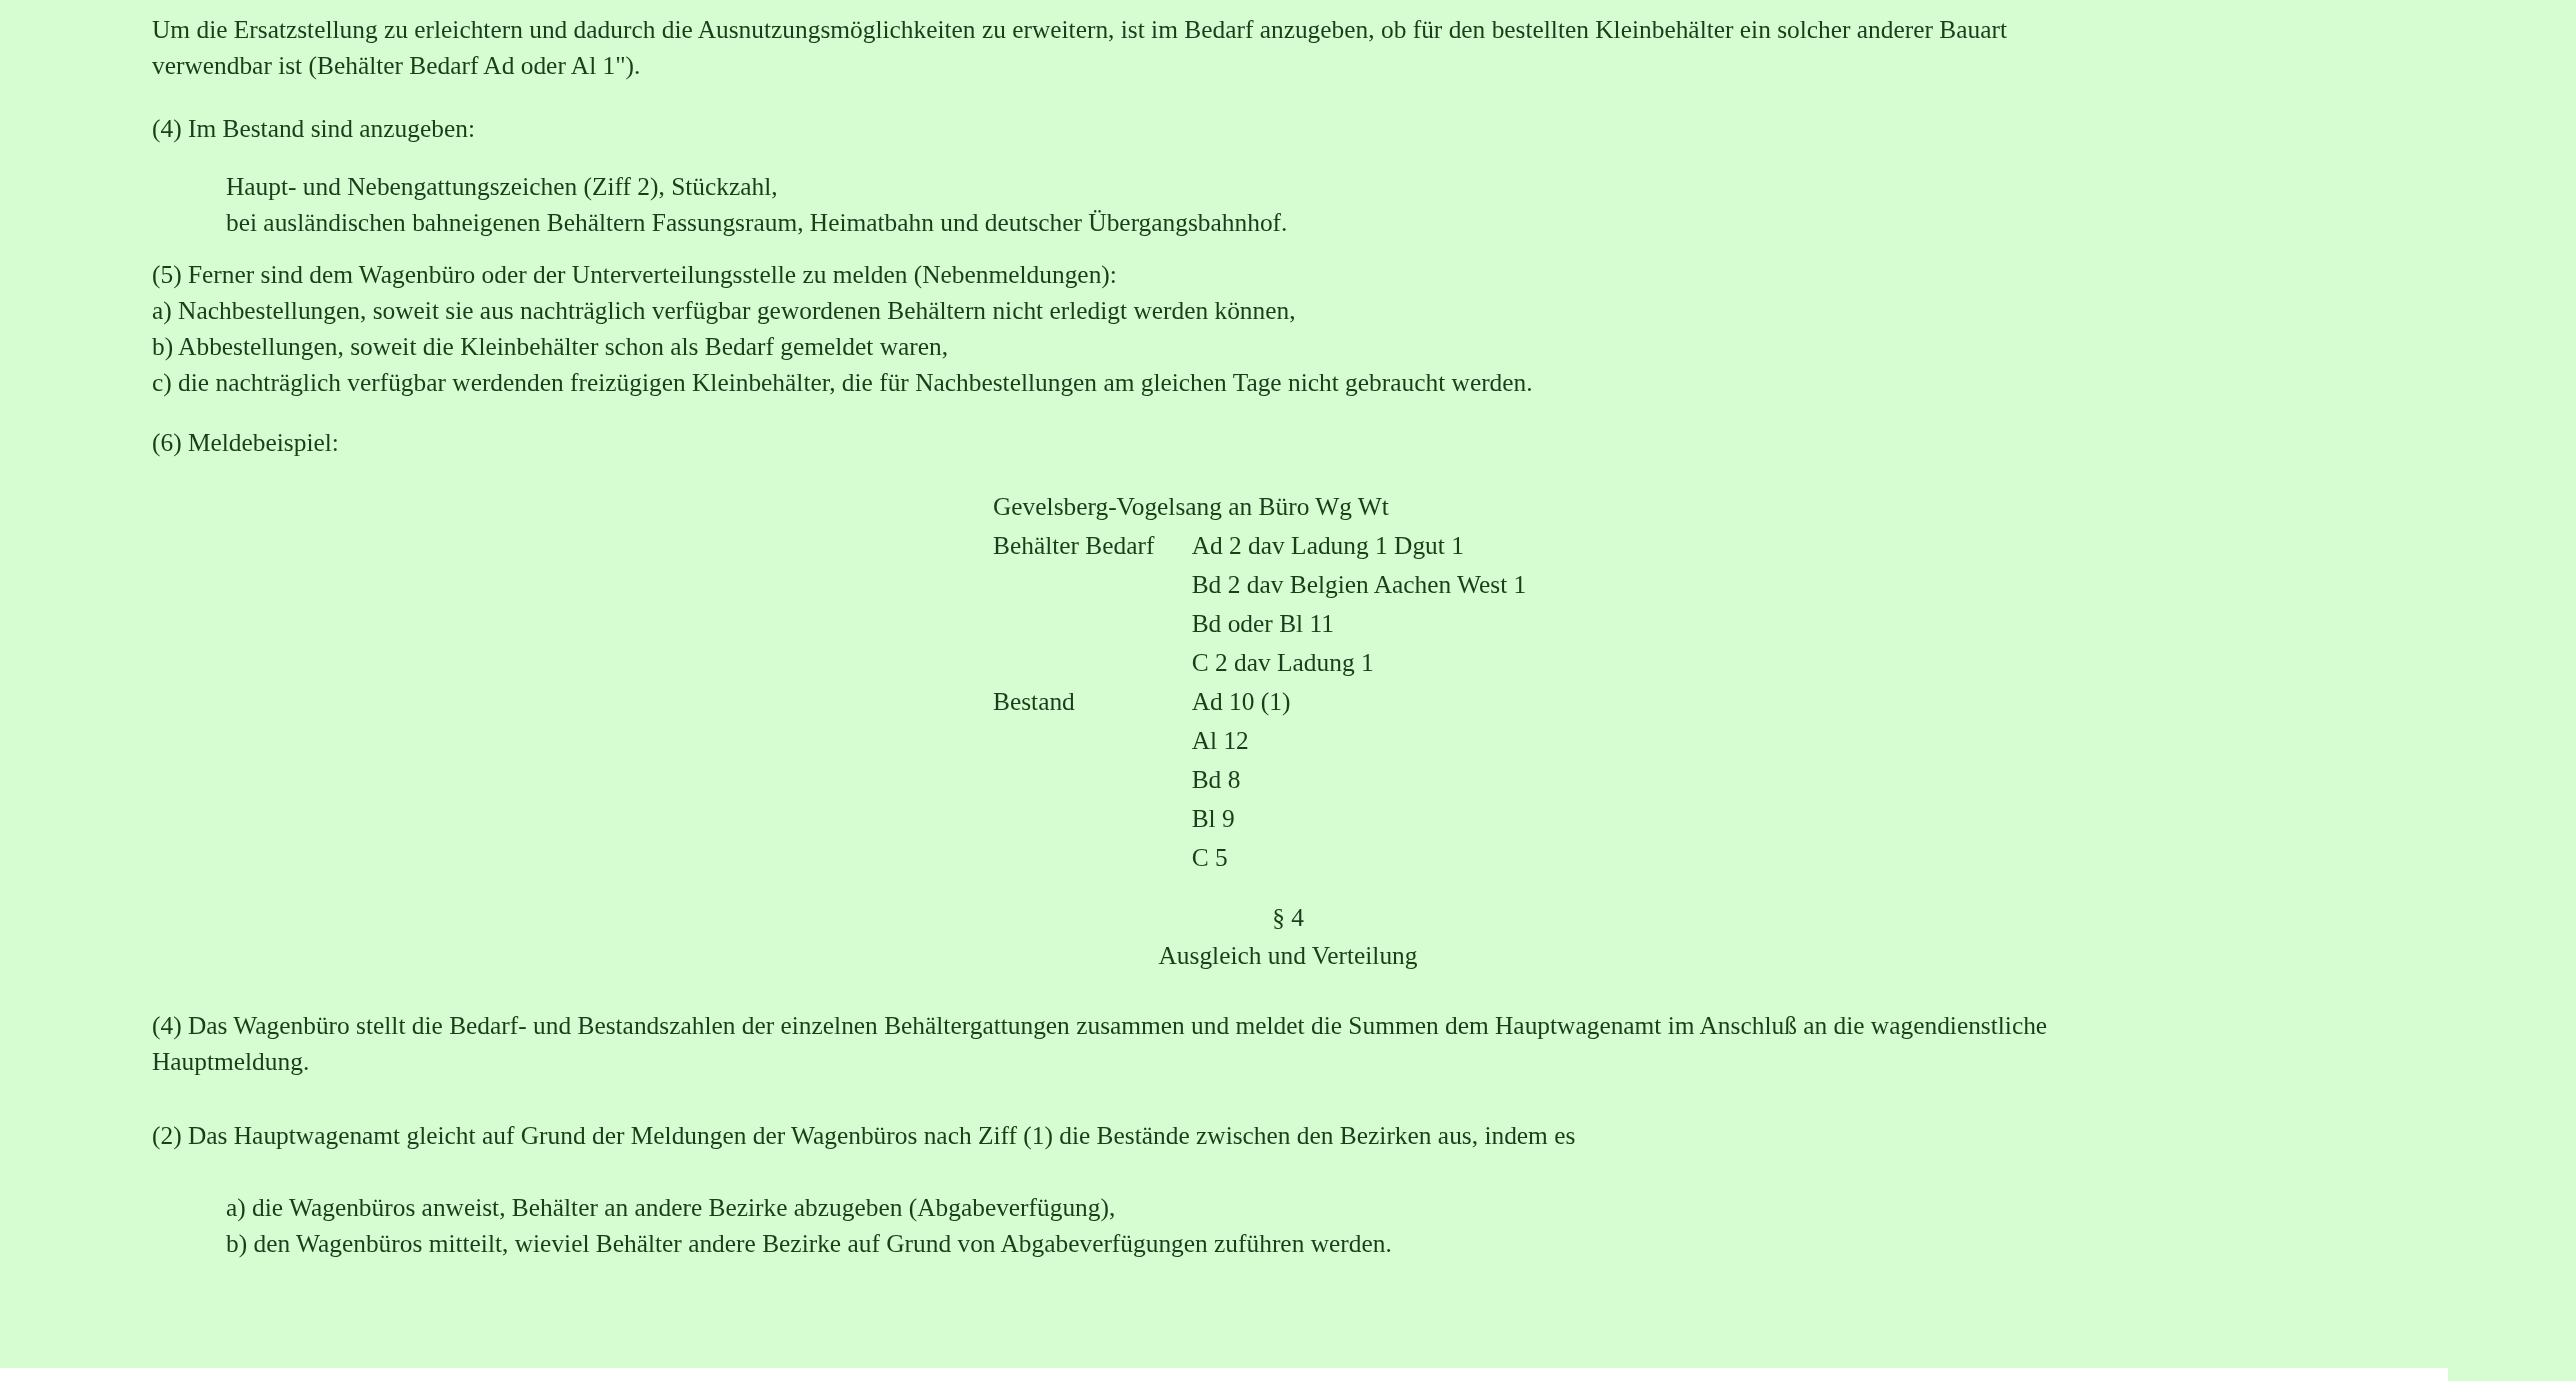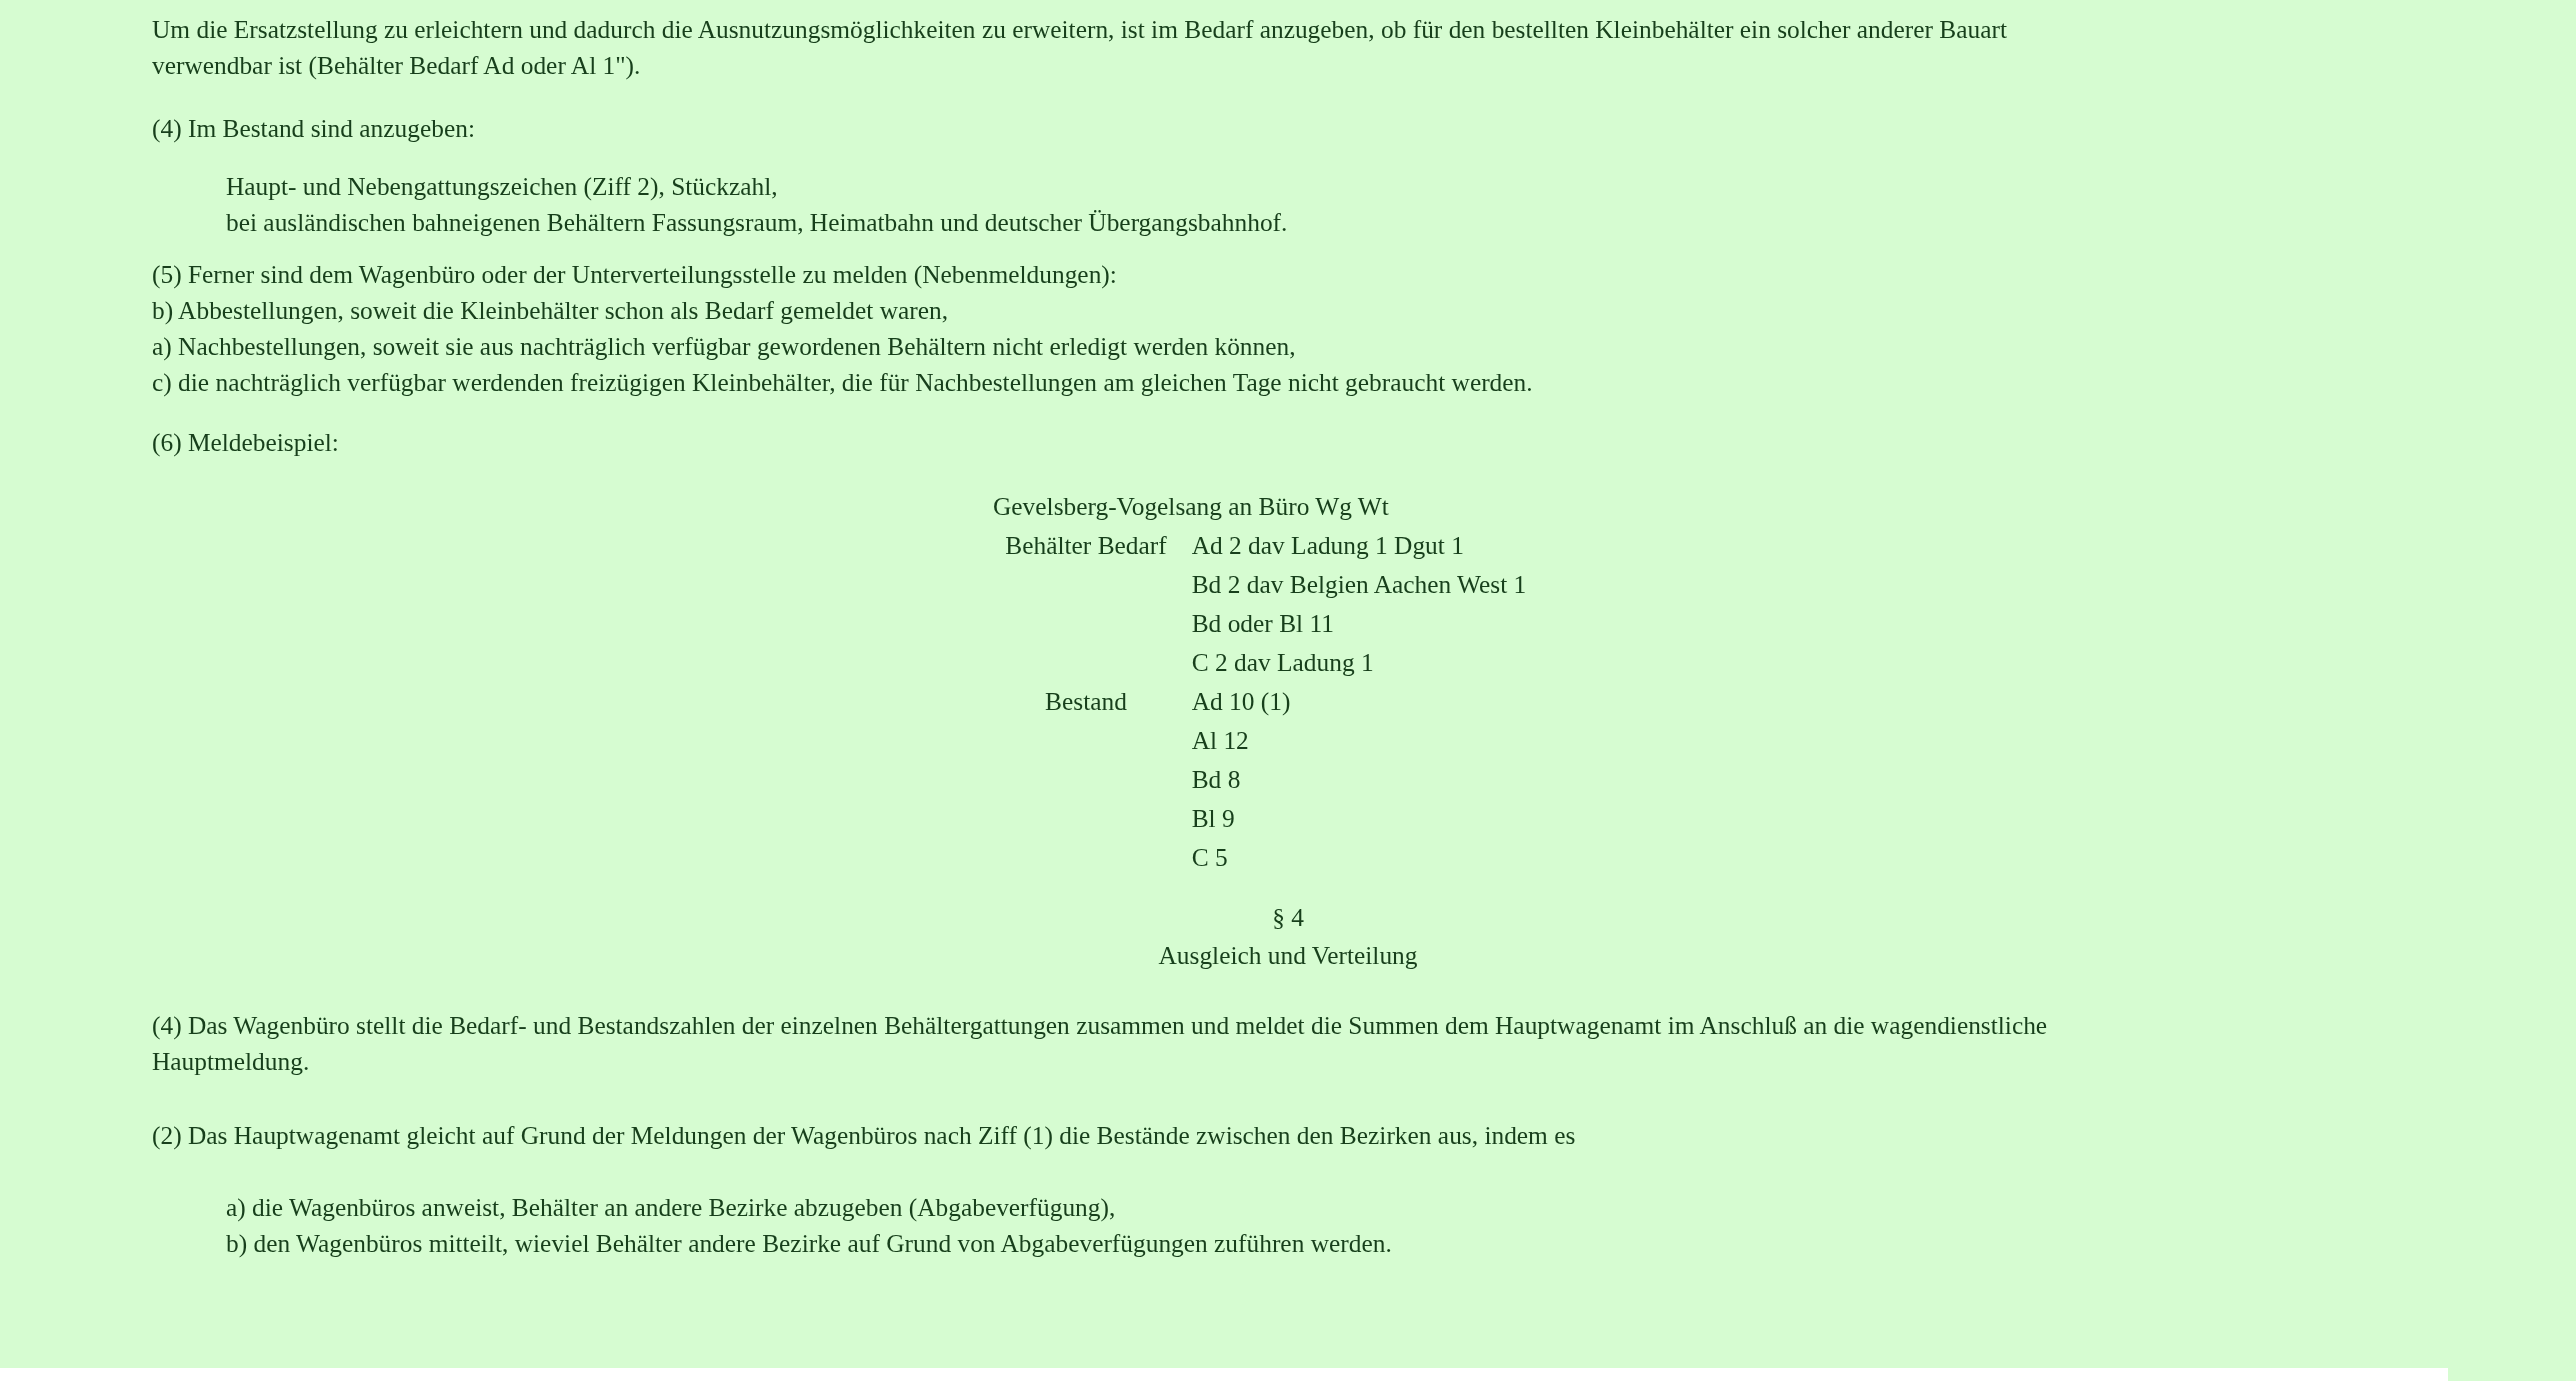--- a/index.html
+++ b/index.html
@@ -40,21 +40,21 @@
     margin-left: 841px;
     line-height: 39px;
   }
   .mrow {
     display: flex;
     white-space: nowrap;
   }
   .mlabel {
     display: inline-block;
     width: 186px;
-    text-align: center;
+    text-align: left;
     flex: 0 0 auto;
   }
   .mvalue {
     margin-left: 12.7px;
   }
   .sec-head {
     width: 2576px;
     margin-left: -152px;
     text-align: center;
     line-height: 38px;
@@ -80,22 +80,22 @@
 
   <div class="line sp-34">(4) Im Bestand sind anzugeben:</div>
 
   <div class="indent-block sp-24">
     <div class="line">Haupt- und Nebengattungszeichen (Ziff 2), Stückzahl,</div>
     <div class="line">bei ausländischen bahneigenen Behältern Fassungsraum, Heimatbahn und deutscher Übergangsbahnhof.</div>
   </div>
 
   <div class="sp-18">
     <div class="line">(5) Ferner sind dem Wagenbüro oder der Unterverteilungsstelle zu melden (Nebenmeldungen):</div>
+    <div class="line">a) Nachbestellungen, soweit sie aus nachträglich verfügbar gewordenen Behältern nicht erledigt werden können,</div>
     <div class="line">b) Abbestellungen, soweit die Kleinbehälter schon als Bedarf gemeldet waren,</div>
-    <div class="line">a) Nachbestellungen, soweit sie aus nachträglich verfügbar gewordenen Behältern nicht erledigt werden können,</div>
     <div class="line">c) die nachträglich verfügbar werdenden freizügigen Kleinbehälter, die für Nachbestellungen am gleichen Tage nicht gebraucht werden.</div>
   </div>
 
   <div class="line sp-26">(6) Meldebeispiel:</div>
 
   <div class="mtable sp-30">
     <div class="line">Gevelsberg-Vogelsang an Büro Wg Wt</div>
     <div class="mrow">
       <span class="mlabel">Behälter Bedarf</span>
       <span class="mvalue">Ad 2 dav Ladung 1 Dgut 1</span>

